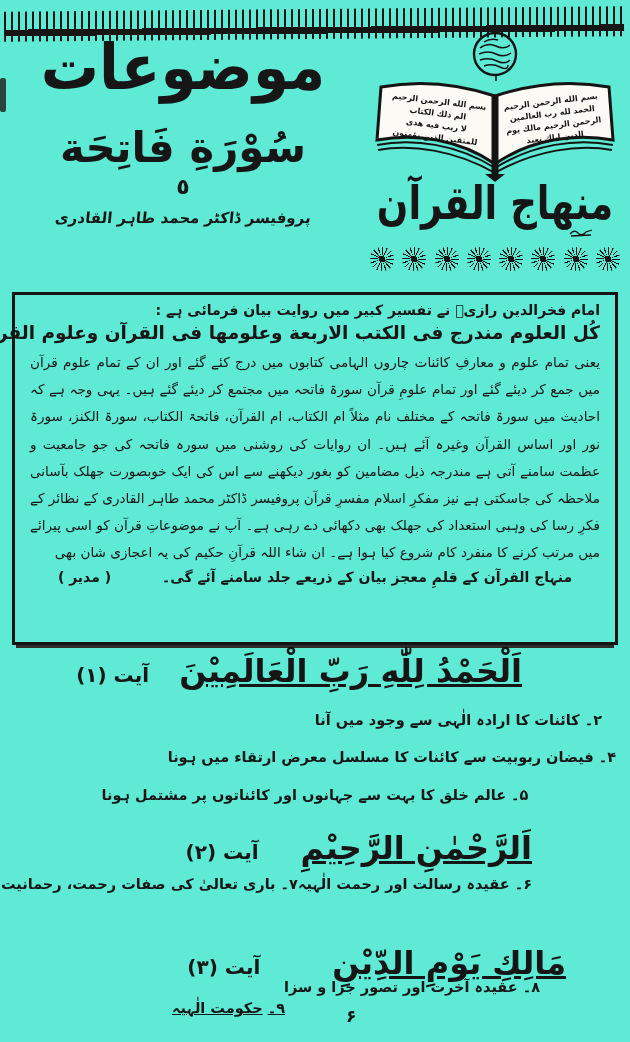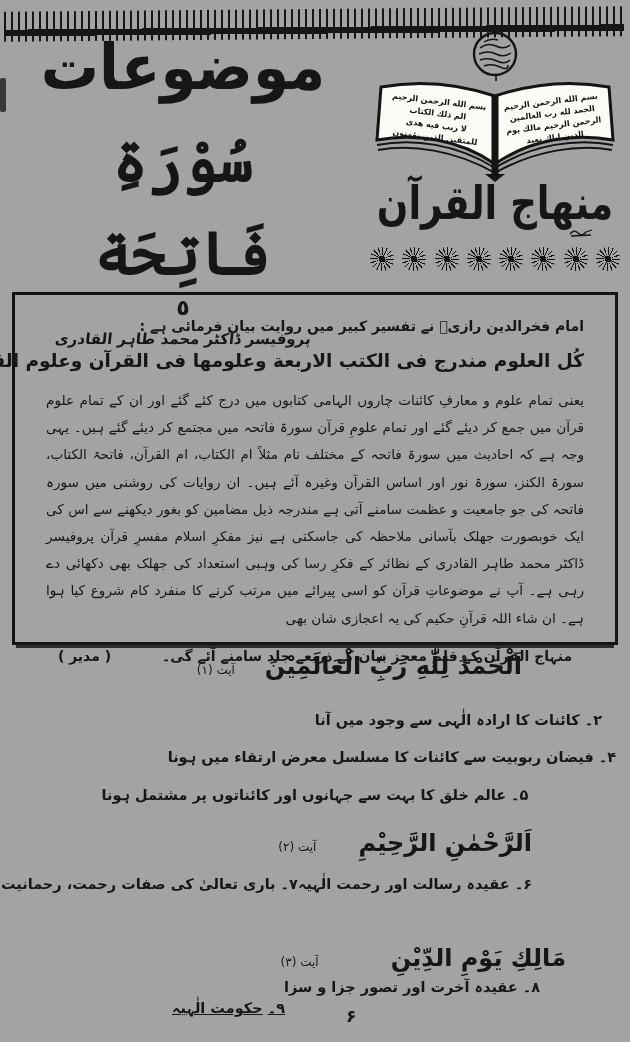--- a/index.html
+++ b/index.html
@@ -1,37 +1,37 @@
 <!DOCTYPE html>
 <html lang="ur" dir="rtl"><head>
 <meta charset="utf-8">
 <style>
   html,body { margin:0; padding:0; background:#888; }
   .page {
     position:relative; width:630px; height:1042px; margin:0 auto;
-    background:#a3a3a3; overflow:hidden;
+    background:#5eead4; overflow:hidden;
     font-family:"DejaVu Sans", sans-serif; color:#161616;
     direction:rtl;
   }
   
   .top-band {
     position:absolute; top:9px; left:4px; right:6px; height:30px;
     background:
       linear-gradient(transparent 0 60%, #161616 60% 82%, transparent 82% 100%),
       repeating-linear-gradient(90deg, #161616 0 2.2px, transparent 2.2px 7px);
     transform:rotate(-0.5deg);
   }
   .edge-smudge {
     position:absolute; left:0; top:78px; width:6px; height:34px;
     background:#1c1c1c; border-radius:2px; opacity:.8;
   }
   
   .masthead-left { position:absolute; top:34px; left:18px; width:330px; text-align:center; direction:rtl; }
   .title-main { font-size:58px; font-weight:bold; line-height:1.15; transform:scaleY(1.08); letter-spacing:1px; }
-  .title-sub  { margin-top:14px; font-size:60px; font-weight:bold; line-height:1.55;font-family:Liberation Serif, serif; }
+  .title-sub  { margin-top:14px; font-size:42px; font-weight:bold; line-height:1.55; }
   .title-orn  { margin-top:-6px; font-size:22px; font-weight:bold; }
   .byline     { margin-top:10px; font-size:15px; font-weight:bold; transform:skewX(-6deg); }
   
   .logo { position:absolute; top:30px; left:260px; right:10px; width:auto; direction:rtl; }
   .logo { left:auto; right:10px; width:250px; display:flex; flex-direction:column; align-items:center; }
   .seal { display:block; }
   .book { display:block; margin-top:-4px; }
   .logo-title { font-size:37px; font-weight:bold; line-height:1.1; transform:scaleY(1.25); letter-spacing:-1px; white-space:nowrap; margin-top:2px; }
   .logo-mark { align-self:flex-start; margin:2px 26px 0 0; }
   .ornaments { width:100%; display:flex; justify-content:space-between; margin-top:10px; }
@@ -41,30 +41,30 @@
       radial-gradient(circle at center, #141414 0 3.2px, transparent 3.5px),
       repeating-conic-gradient(#141414 0deg 7deg, transparent 7deg 22.5deg);
   }
   
   .ed-box {
     position:absolute; top:292px; left:12px; width:606px; height:353px;
     border:3px solid #141414; box-sizing:border-box;
     box-shadow:0 7px 0 -4px #2c2c2c;
     padding:7px 15px 4px; direction:rtl;
   }
-  .ed-box p { margin:16px; }
+  .ed-box p { margin:0; }
   .ed-intro { text-align:right; font-size:14px; font-weight:bold; }
   .ed-quote { text-align:center; font-size:18.5px; font-weight:bold; margin-top:4px !important; white-space:nowrap; }
   .ed-body { text-align:justify; font-size:13.6px; line-height:2.0; margin-top:6px !important; }
   .ed-closing { text-align:center; font-size:14px; font-weight:bold; margin-top:2px !important; }
   .ed-closing .sig { display:inline-block; margin-right:46px; }
   
   .sec-head { position:absolute; display:flex; direction:rtl; align-items:baseline; white-space:nowrap; }
-  .sec-verse { font-size:24px; font-weight:bold; }
-  .sec-ayah  { font-size:12px; font-weight:normal; }
+  .sec-verse { font-size:32px; font-weight:bold;text-decoration:underline; }
+  .sec-ayah  { font-size:20px; font-weight:bold; }
   .pt-row { position:absolute; display:flex; direction:rtl; justify-content:space-between; font-size:14.5px; font-weight:bold; white-space:nowrap; }
   .pt { white-space:nowrap; }
   .pt b { margin-left:5px; }
   .pt-single { position:absolute; direction:rtl; font-size:14.5px; font-weight:bold; white-space:nowrap; }
   #sec1-head { top:652px; right:108px; gap:30px; }
   #row-p12   { top:712px; right:28px; left:28px; }
   #row-p34   { top:749px; right:14px; left:14px; }
   #row-p5    { top:787px; right:0; left:0; justify-content:center; }
   #sec2-head { top:829px; right:98px; gap:42px; }
   #row-p67   { top:876px; right:98px; left:22px; }

